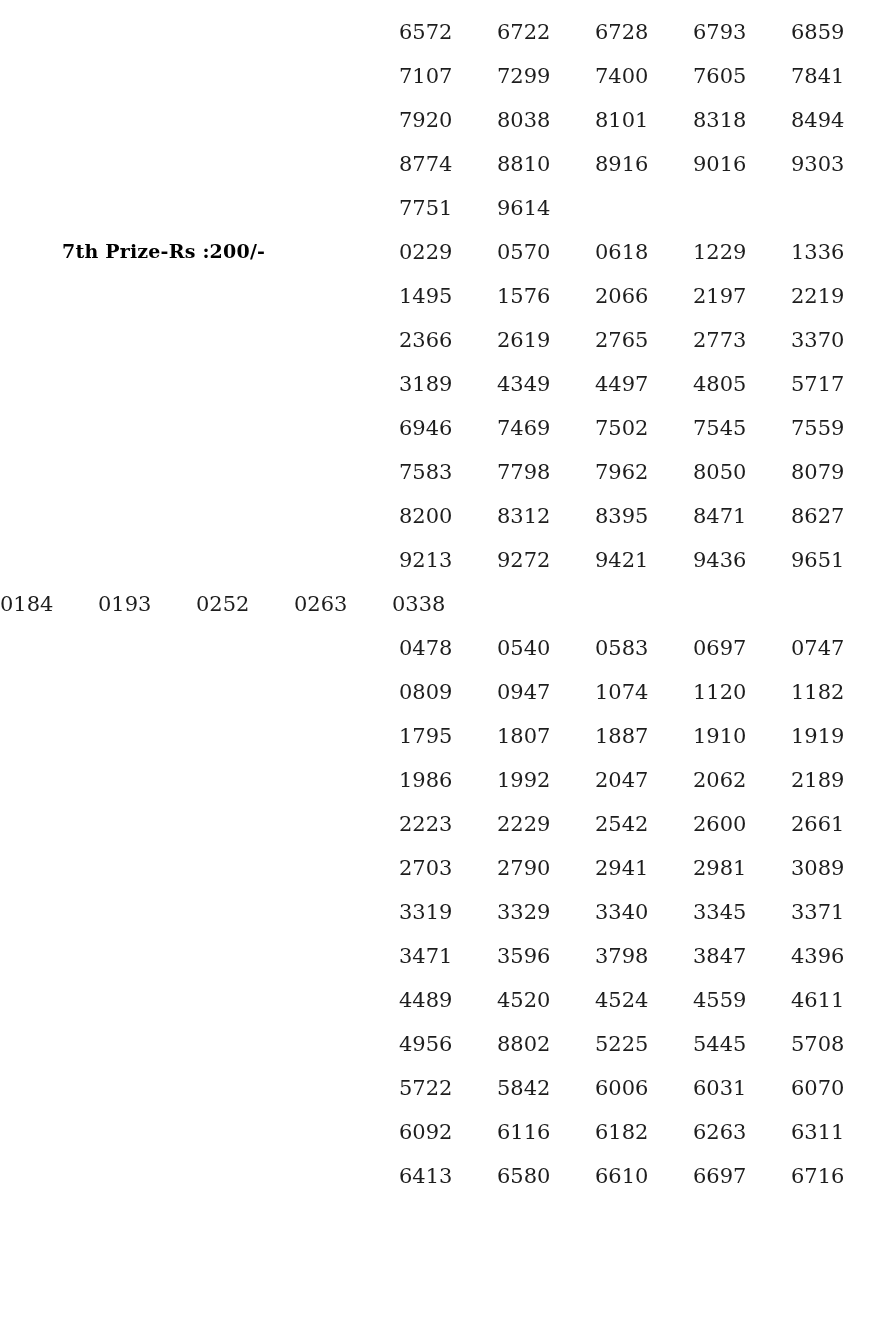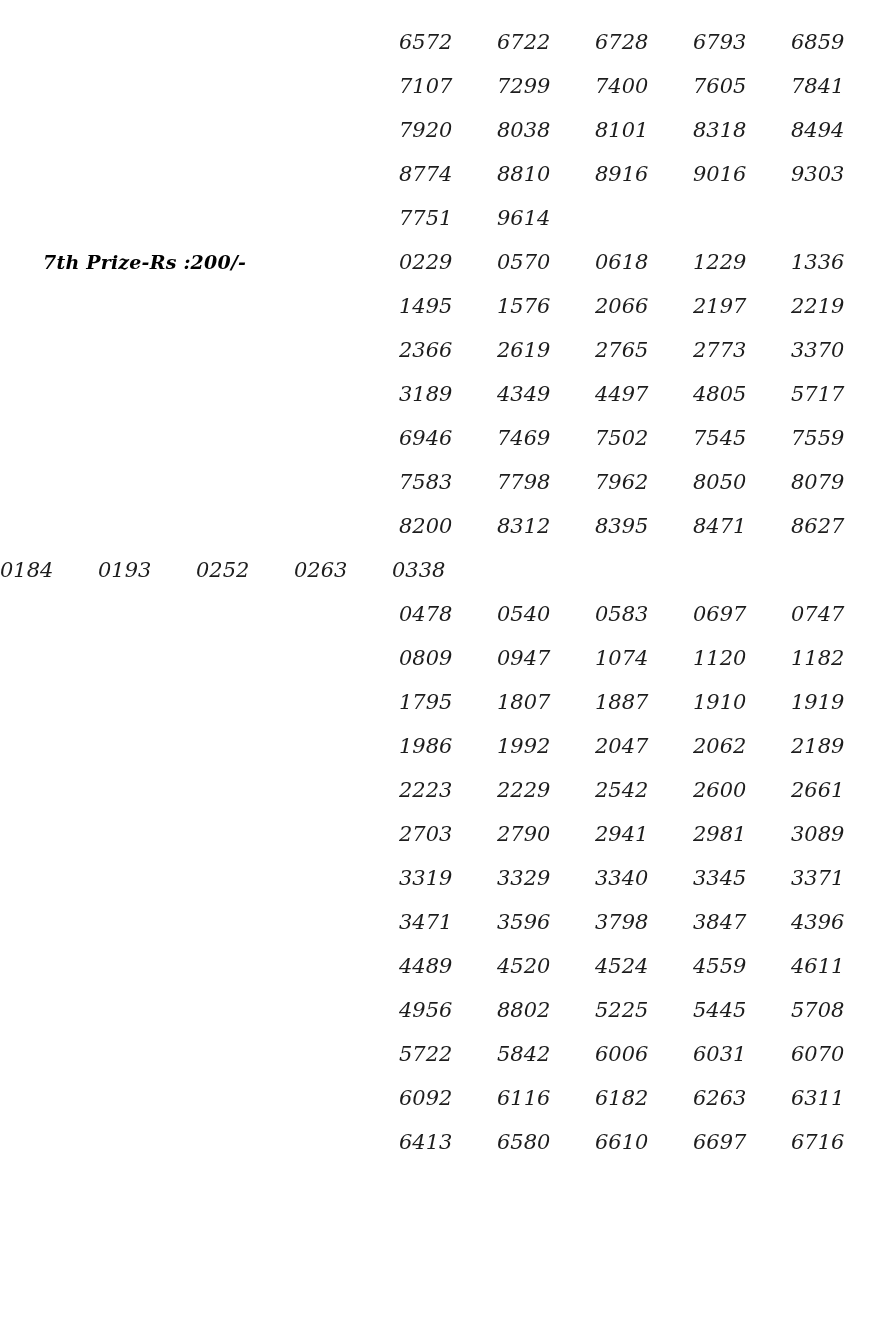--- a/index.html
+++ b/index.html
@@ -17,28 +17,27 @@
     position: relative;
     width: 895px;
     height: 1327px;
     background: #ffffff;
   }
   .prize-table {
     padding-top: 20px;
   }
   .row {
     display: flex;
-    align-items: center;
+    align-items: flex-start;
     height: 44px;
-    font-style: italic;
   }
   .label-cell {
     width: 399px;
     box-sizing: border-box;
-    padding-left: 43px;
+    padding-left: 62px;
     font-weight: bold;
     font-size: 19px;
     color: #000000;
     letter-spacing: 0.2px;
     white-space: nowrap;
     flex-shrink: 0;
   }
   .num-cell {
     width: 98px;
     flex-shrink: 0;
@@ -140,20 +139,28 @@
       </div>
       <div class="row">
         <div class="label-cell"></div>
         <div class="num-cell">8200</div>
         <div class="num-cell">8312</div>
         <div class="num-cell">8395</div>
         <div class="num-cell">8471</div>
         <div class="num-cell">8627</div>
       </div>
       <div class="row">
+        <div class="label-cell"></div>
+        <div class="num-cell">9213</div>
+        <div class="num-cell">9272</div>
+        <div class="num-cell">9421</div>
+        <div class="num-cell">9436</div>
+        <div class="num-cell">9651</div>
+      </div>
+      <div class="row">
         <div class="num-cell">0184</div>
         <div class="num-cell">0193</div>
         <div class="num-cell">0252</div>
         <div class="num-cell">0263</div>
         <div class="num-cell">0338</div>
       </div>
       <div class="row">
         <div class="label-cell"></div>
         <div class="num-cell">0478</div>
         <div class="num-cell">0540</div>

